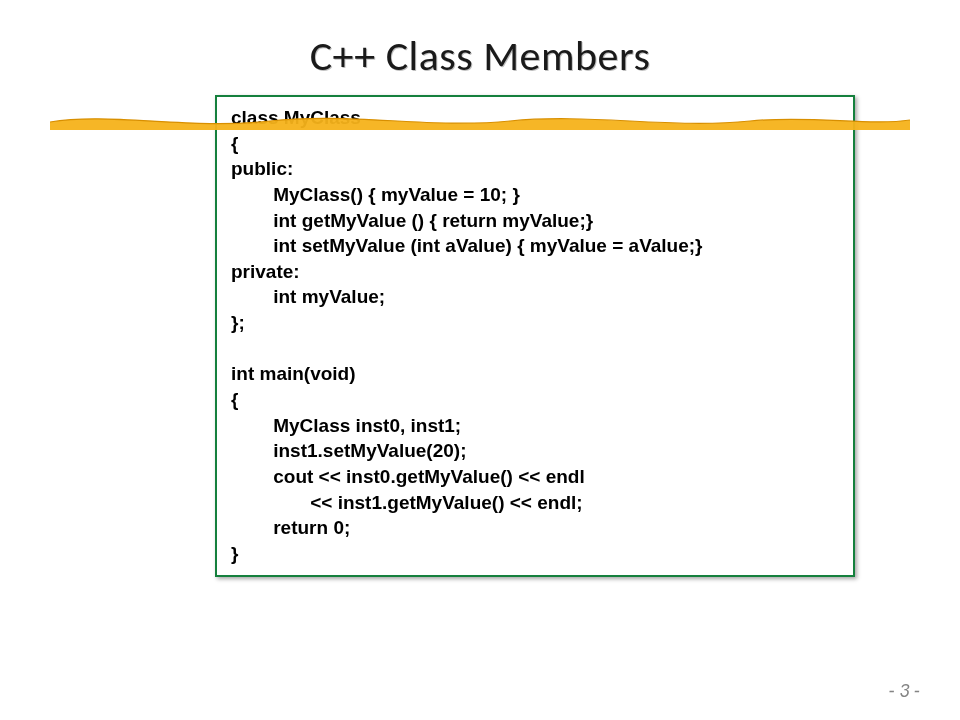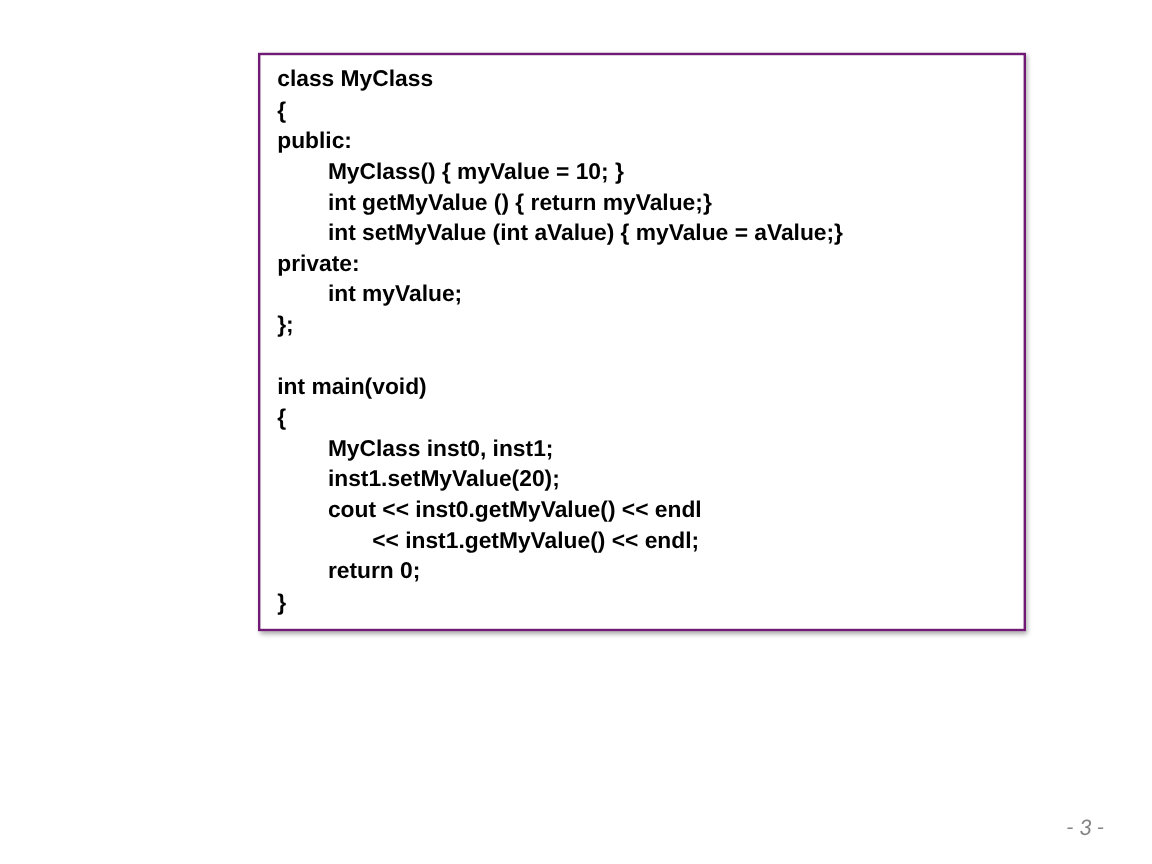--- a/index.html
+++ b/index.html
@@ -59,21 +59,21 @@
   }
   .bullet-text {
     font-size: 30px;
     font-style: italic;
     font-weight: 700;
     color: #111;
   }
   .code-box {
     margin: 14px 0 0 215px;
     width: 640px;
-    border: 2px solid #701a75;
+    border: 2px solid #15803d;
     box-shadow: 2px 2px 4px rgba(0,0,0,0.35);
     padding: 8px 14px 8px 14px;
     box-sizing: border-box;
     background: #fff;
   }
   .code-box pre {
     margin: 0;
     font-family: Arial, Helvetica, sans-serif;
     font-size: 19px;
     font-weight: 700;
@@ -88,20 +88,29 @@
     font-size: 20px;
     color: #848484;
     font-style: italic;
   }
 </style>
 </head>
 <body>
 
 <div class="slide">
 
+  <div class="title-wrap">
+    <h1 class="slide-title">C++ Class Members</h1>
+    <div class="underline-stroke">
+      <svg viewBox="0 0 860 18" preserveAspectRatio="none">
+        <path d="M0,10 C60,0 140,18 220,9 C300,0 380,17 460,9 C540,1 620,17 700,9 C760,3 820,14 860,8 L860,18 L0,18 Z" fill="#f5b21a" opacity="0.95"></path>
+        <path d="M0,10 C60,0 140,18 220,9 C300,0 380,17 460,9 C540,1 620,17 700,9 C760,3 820,14 860,8" fill="none" stroke="#d88f00" stroke-width="1.2"></path>
+      </svg>
+    </div>
+  </div>
 
 
   <div class="code-box">
     <pre>class MyClass
 {
 public:
         MyClass() { myValue = 10; }
         int getMyValue () { return myValue;}
         int setMyValue (int aValue) { myValue = aValue;}
 private:

